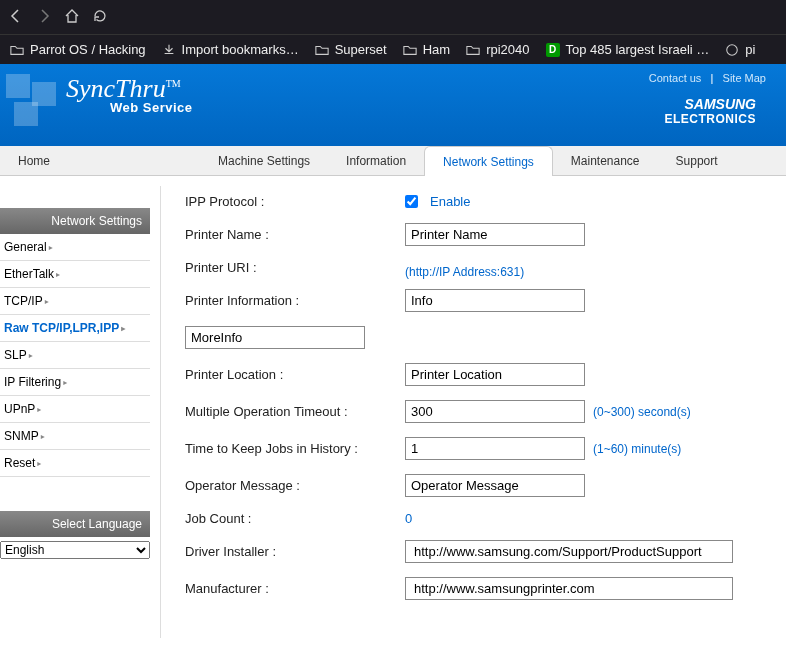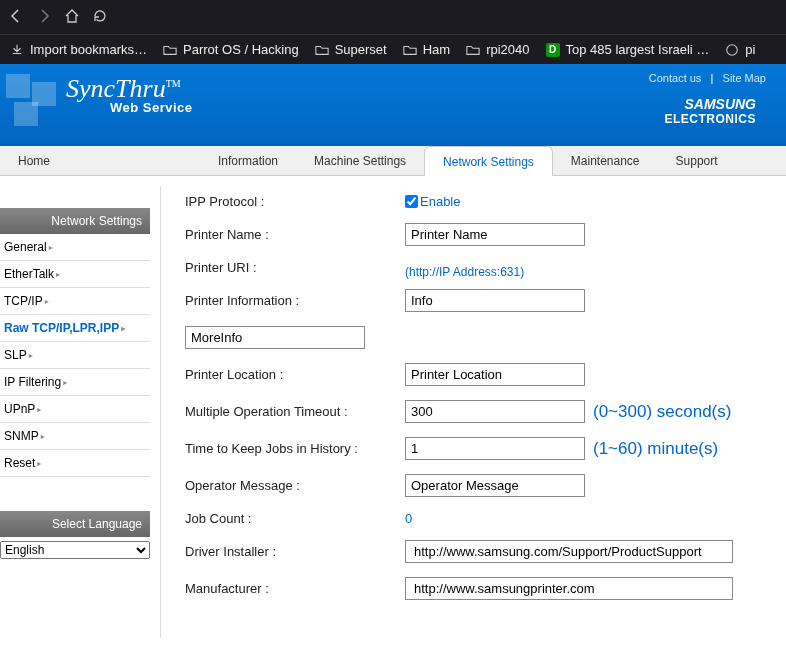--- a/index.html
+++ b/index.html
@@ -44,23 +44,23 @@
   .sidebar-item.active { color: #0066cc; font-weight: bold; }
   .sidebar-item .chev { font-size: 8px; color: #888; }
   .lang-title { background: linear-gradient(#888, #666); color: #fff; font-size: 12px; padding: 6px 8px; text-align: right; margin-top: 34px; }
   .lang-select { width: 100%; margin-top: 4px; font-size: 12px; }
   
   .main { flex: 1; padding: 8px 24px 24px 24px; border-left: 1px solid #ddd; margin-left: 10px; margin-top: 10px; }
   .form-row { display: flex; align-items: center; margin-bottom: 14px; }
   .form-label { width: 220px; font-size: 13px; color: #222; }
   .form-val input[type=text] { width: 180px; padding: 3px 5px; font-size: 13px; border: 1px solid #888; }
   .form-val input.wide { width: 328px; padding-left: 8px; }
-  .hint { color: #0066cc; font-size: 17px; margin-left: 8px; }
+  .hint { color: #0066cc; font-size: 12px; margin-left: 8px; }
   .hint-below { color: #0066cc; font-size: 12px; margin-left: 220px; margin-top: -12px; margin-bottom: 10px; }
-  .enable-box { display: flex; align-items: center; color: #0066cc; font-size: 13px; gap: 2px; }
+  .enable-box { display: flex; align-items: center; color: #0066cc; font-size: 13px; gap: 12px; }
   .static { color: #0066cc; font-size: 13px; }
 </style>
 </head>
 <body>
 
 <div class="browser-bar">
   <span><svg width="16" height="16" viewBox="0 0 16 16">
         <path d="M10 2 L4 8 L10 14" stroke="#ccc" stroke-width="1.5" fill="none"></path>
       </svg></span>
   <span><svg width="16" height="16" viewBox="0 0 16 16">
@@ -69,31 +69,31 @@
   <span><svg width="16" height="16" viewBox="0 0 16 16">
         <path d="M2 8 L8 2 L14 8 M4 7 V14 H12 V7" stroke="#ccc" stroke-width="1.3" fill="none"></path>
       </svg></span>
   <span><svg width="16" height="16" viewBox="0 0 16 16">
         <path d="M3 8a5 5 0 1 1 1.5 3.5 M3 13 V9 H7" stroke="#ccc" stroke-width="1.3" fill="none"></path>
       </svg></span>
 </div>
 
 <div class="bookmarks-bar">
   <div class="bm-item">
+      <svg viewBox="0 0 16 16">
+        <path d="M1 4 H6 L8 6 H15 V13 H1 Z" stroke="#ccc" stroke-width="1.2" fill="none"></path>
+      </svg>
+      <span>Parrot OS / Hacking</span>
+    </div>
+  <div class="bm-item">
     <svg viewBox="0 0 16 16">
         <path d="M8 2 V10 M4 6 L8 10 L12 6 M3 12 H13" stroke="#ccc" stroke-width="1.3" fill="none"></path>
       </svg>
     <span>Import bookmarks…</span>
   </div>
-  <div class="bm-item">
-      <svg viewBox="0 0 16 16">
-        <path d="M1 4 H6 L8 6 H15 V13 H1 Z" stroke="#ccc" stroke-width="1.2" fill="none"></path>
-      </svg>
-      <span>Parrot OS / Hacking</span>
-    </div>
   <div class="bm-item">
       <svg viewBox="0 0 16 16">
         <path d="M1 4 H6 L8 6 H15 V13 H1 Z" stroke="#ccc" stroke-width="1.2" fill="none"></path>
       </svg>
       <span>Superset</span>
     </div>
   <div class="bm-item">
       <svg viewBox="0 0 16 16">
         <path d="M1 4 H6 L8 6 H15 V13 H1 Z" stroke="#ccc" stroke-width="1.2" fill="none"></path>
       </svg>
@@ -136,22 +136,22 @@
   </div>
   <div class="samsung">
     <span>SAMSUNG</span>
     <span class="sub">ELECTRONICS</span>
   </div>
 </div>
 
 <div class="nav">
   <div class="nav-item" style="">Home</div>
   <div class="nav-spacer"></div>
+  <div class="nav-item">Machine Settings</div>
   <div class="nav-item">Information</div>
-  <div class="nav-item">Machine Settings</div>
   <div class="nav-item active">Network Settings</div>
   <div class="nav-item">Maintenance</div>
   <div class="nav-item">Support</div>
 </div>
 
 <div class="content">
   <div class="sidebar">
     <div class="sidebar-title">Network Settings</div>
     <div class="sidebar-item">
         <span>General</span>

